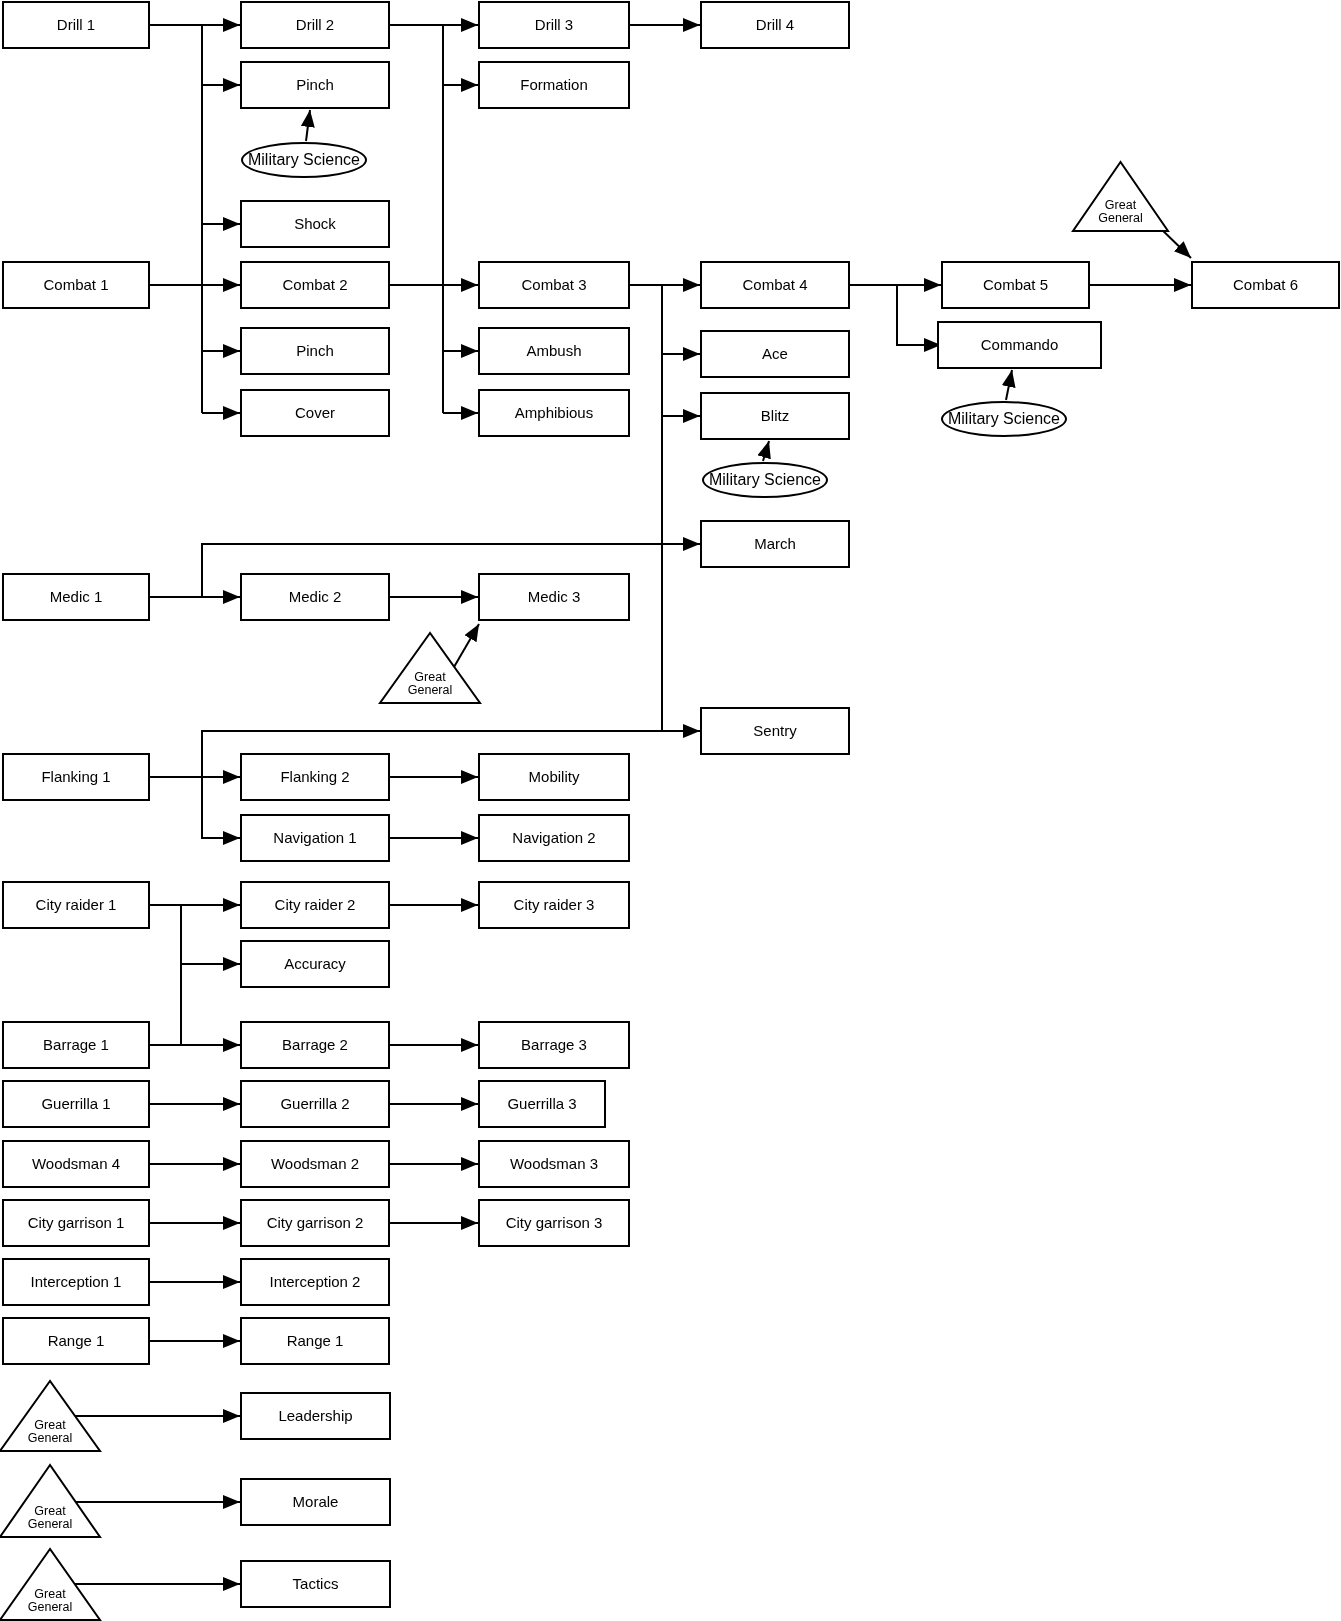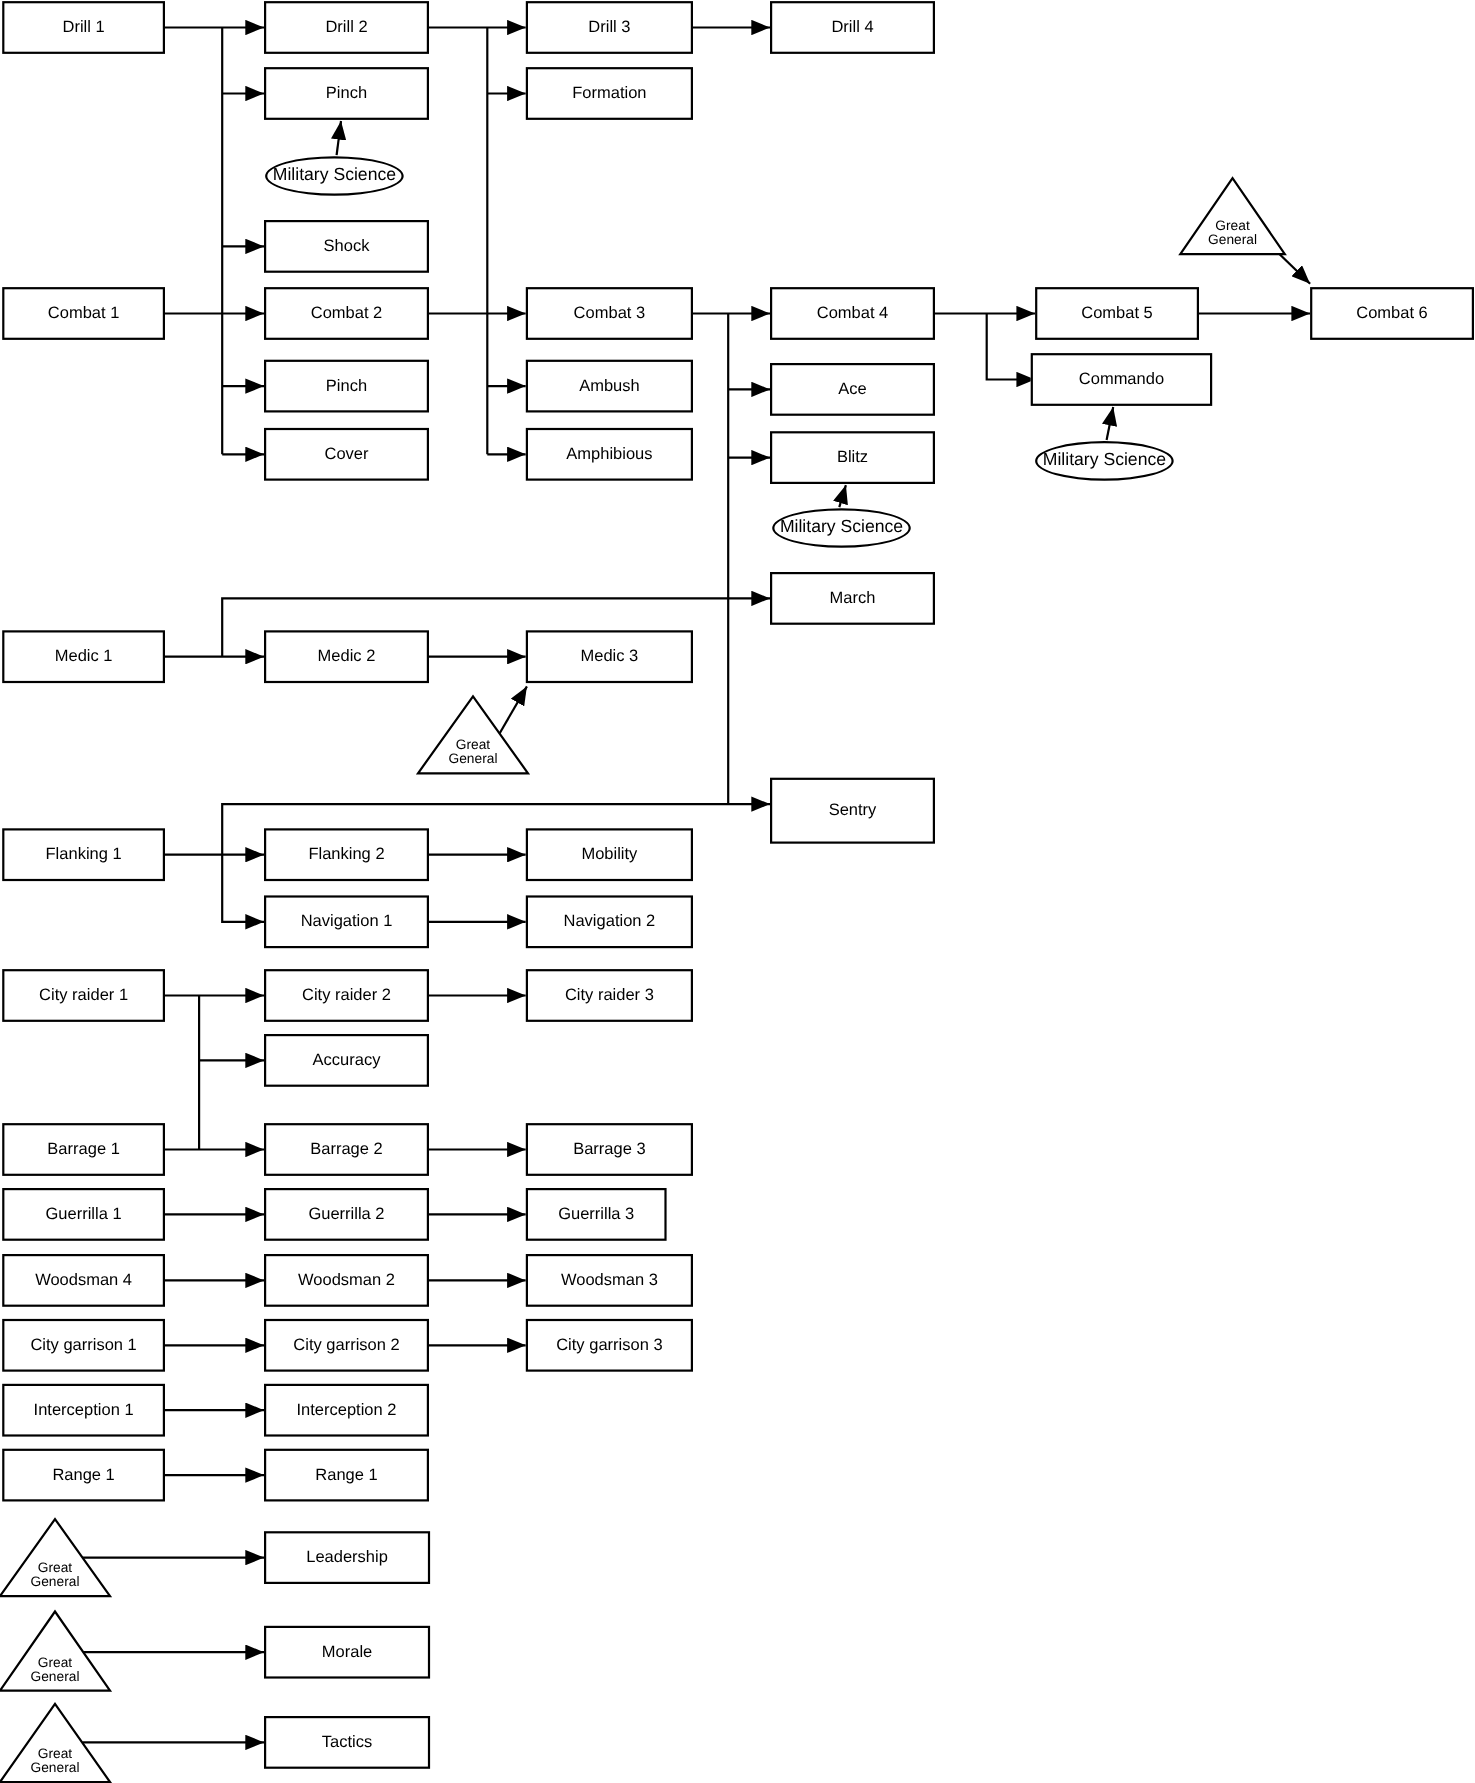--- a/index.html
+++ b/index.html
@@ -154,21 +154,21 @@
     <div class="node ellipse" style="left: 702px; top: 462px; width: 126px; height: 36px;">Military Science</div>
     <div class="node ellipse" style="left: 941px; top: 401px; width: 126px; height: 36px;">Military Science</div>
     <div class="node triangle" style="left: 1073px; top: 162px; width: 95px; height: 69px;">Great
 General</div>
     <div class="node box" style="left: 700px; top: 520px; width: 150px; height: 48px;">March</div>
     <div class="node box" style="left: 2px; top: 573px; width: 148px; height: 48px;">Medic 1</div>
     <div class="node box" style="left: 240px; top: 573px; width: 150px; height: 48px;">Medic 2</div>
     <div class="node box" style="left: 478px; top: 573px; width: 152px; height: 48px;">Medic 3</div>
     <div class="node triangle" style="left: 380px; top: 633px; width: 100px; height: 70px;">Great
 General</div>
-    <div class="node box" style="left: 700px; top: 707px; width: 150px; height: 60px;">Sentry</div>
+    <div class="node box" style="left: 700px; top: 707px; width: 150px; height: 48px;">Sentry</div>
     <div class="node box" style="left: 2px; top: 753px; width: 148px; height: 48px;">Flanking 1</div>
     <div class="node box" style="left: 240px; top: 753px; width: 150px; height: 48px;">Flanking 2</div>
     <div class="node box" style="left: 478px; top: 753px; width: 152px; height: 48px;">Mobility</div>
     <div class="node box" style="left: 240px; top: 814px; width: 150px; height: 48px;">Navigation 1</div>
     <div class="node box" style="left: 478px; top: 814px; width: 152px; height: 48px;">Navigation 2</div>
     <div class="node box" style="left: 2px; top: 881px; width: 148px; height: 48px;">City raider 1</div>
     <div class="node box" style="left: 240px; top: 881px; width: 150px; height: 48px;">City raider 2</div>
     <div class="node box" style="left: 478px; top: 881px; width: 152px; height: 48px;">City raider 3</div>
     <div class="node box" style="left: 240px; top: 940px; width: 150px; height: 48px;">Accuracy</div>
     <div class="node box" style="left: 2px; top: 1021px; width: 148px; height: 48px;">Barrage 1</div>

